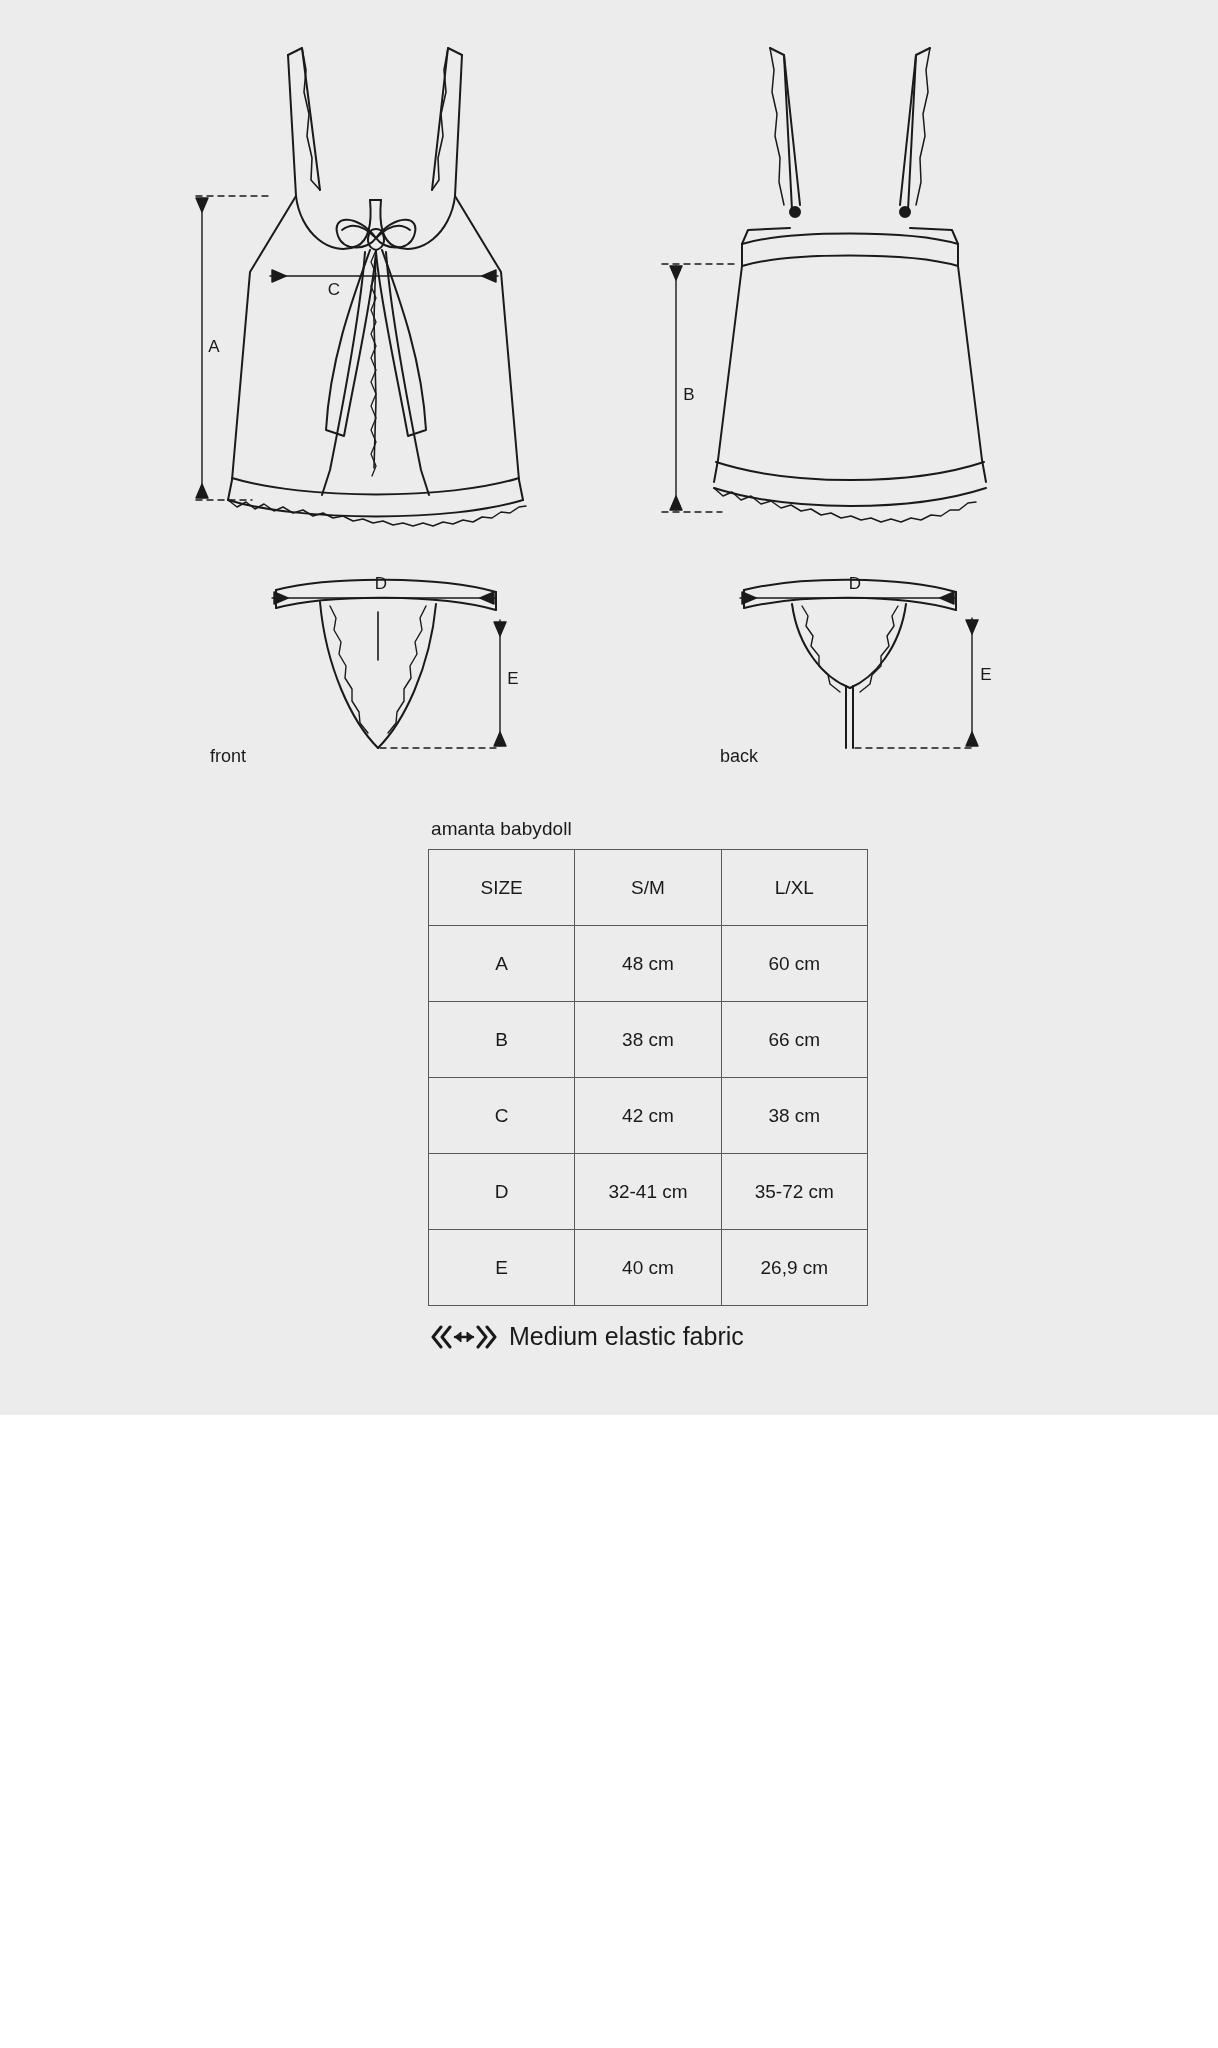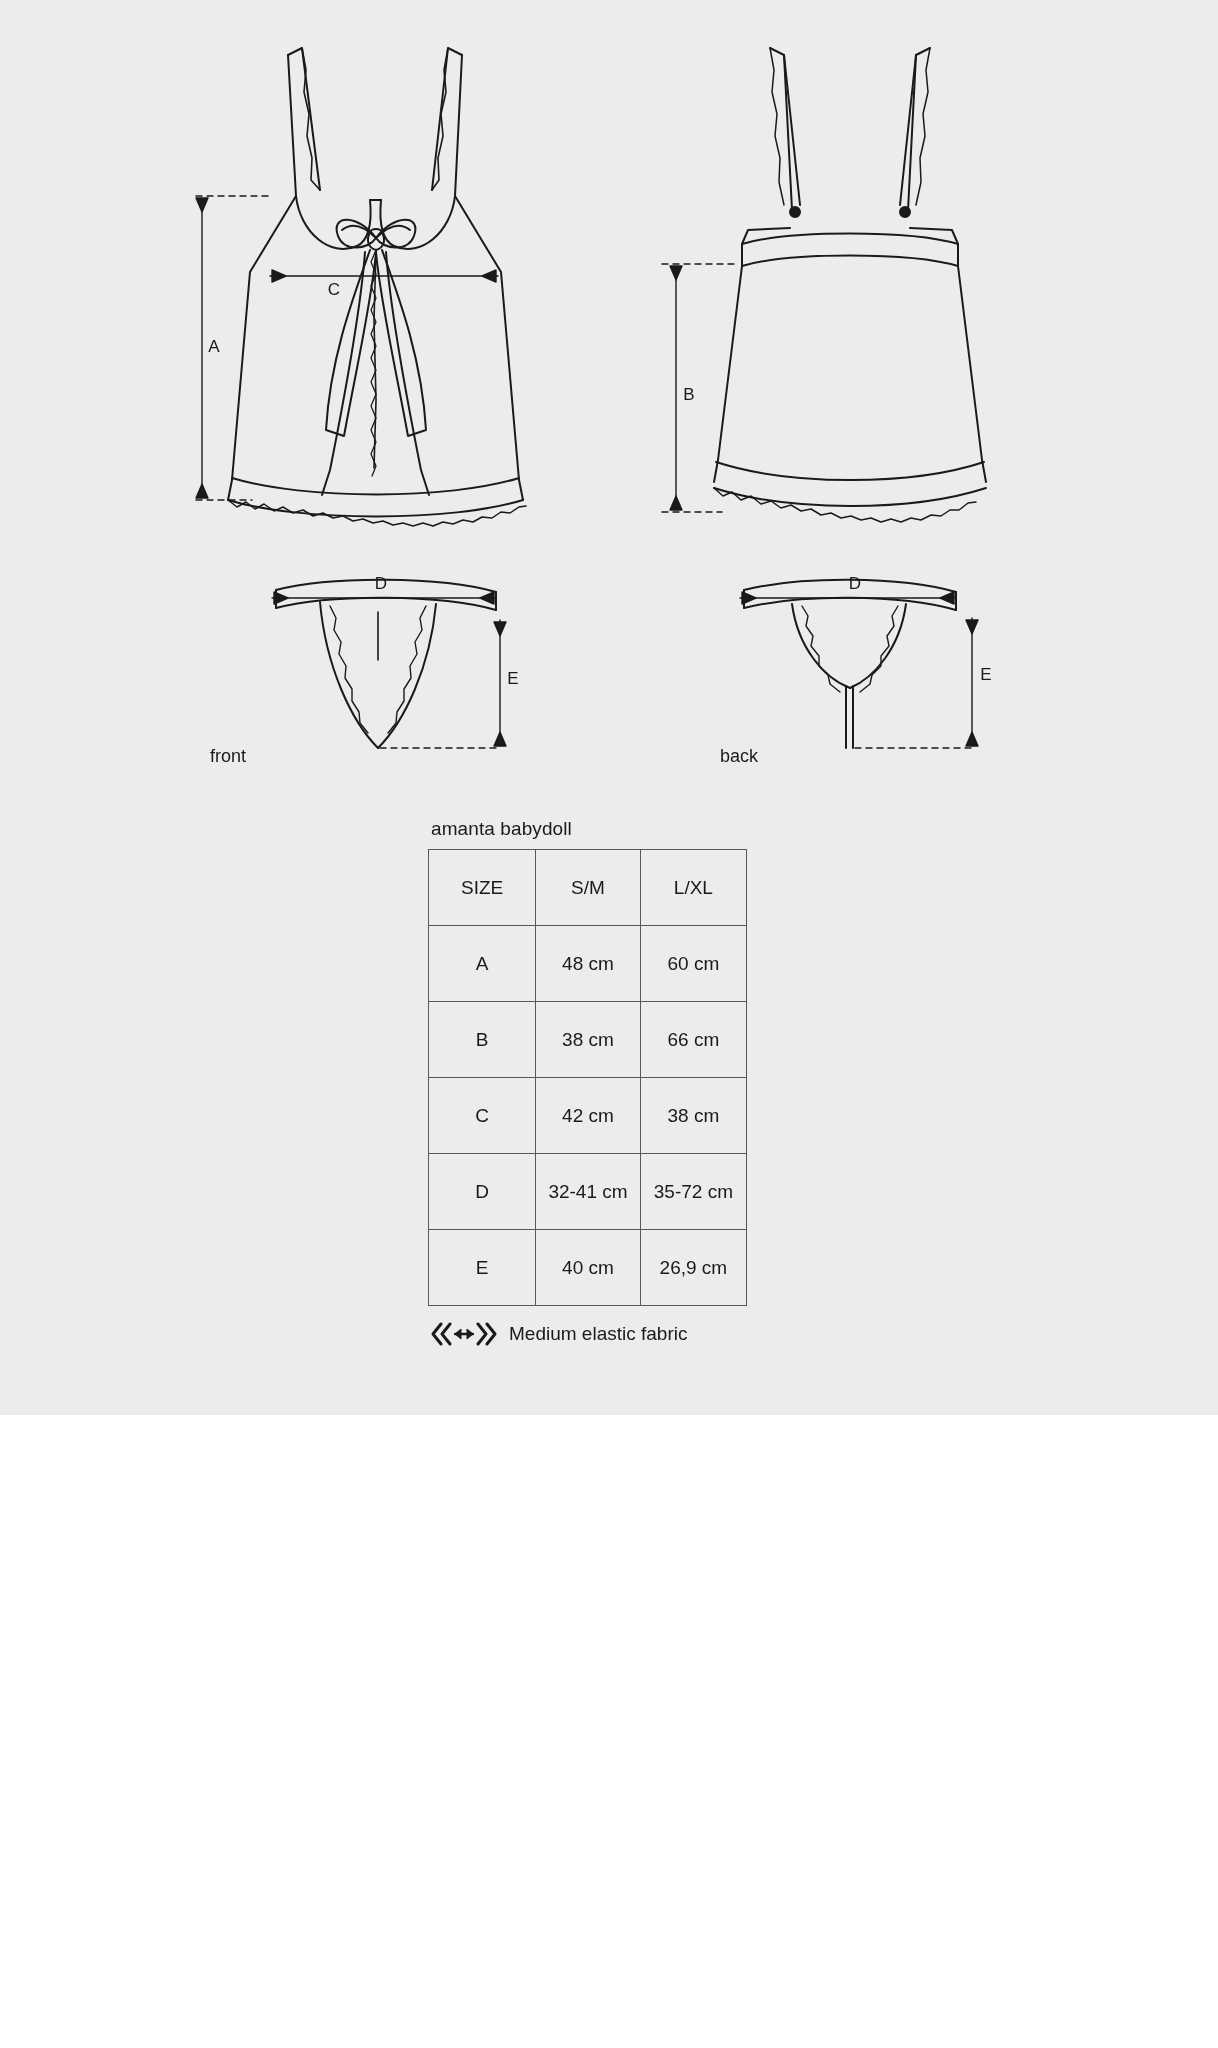--- a/index.html
+++ b/index.html
@@ -58,21 +58,21 @@
     padding-left: 18px;
   }
   .product-title {
     font-size: 19px;
     color: #1a1a1a;
     margin: 0 0 9px 3px;
     letter-spacing: 0.1px;
   }
   table.size-table {
     border-collapse: collapse;
-    width: 319px;
+    width: 440px;
     background: transparent;
   }
   table.size-table td, table.size-table th {
     border: 1px solid #585858;
     height: 75px;
     text-align: center;
     vertical-align: middle;
     font-size: 19px;
     font-weight: normal;
     color: #1a1a1a;
@@ -88,21 +88,21 @@
     margin-top: 16px;
     margin-left: 3px;
   }
   .fabric-icon {
     width: 66px;
     height: 24px;
     margin-right: 12px;
     flex: 0 0 auto;
   }
   .fabric-text {
-    font-size: 19px;
+    font-size: 25px;
     color: #1a1a1a;
   }
 </style>
 </head>
 <body>
 
 <div id="sheet">
 
   <div class="diagram-wrap">
     <svg width="1218" height="800" viewBox="0 0 1218 800" xmlns="http://www.w3.org/2000/svg">

